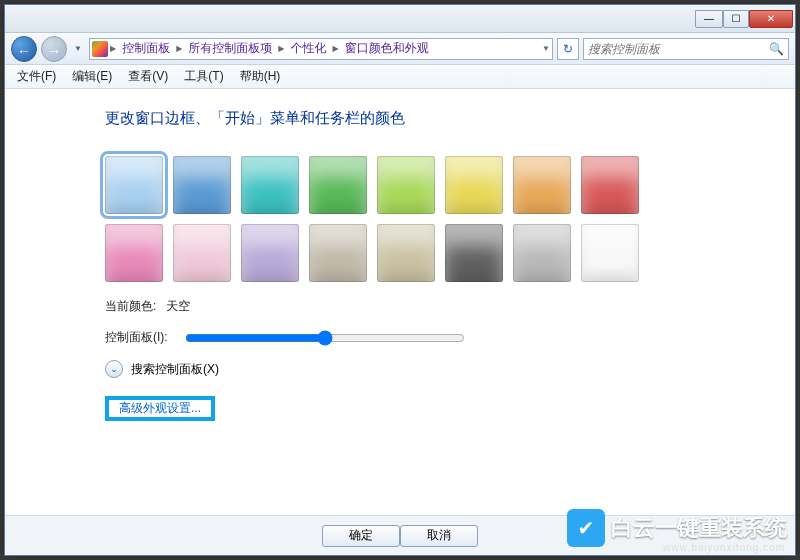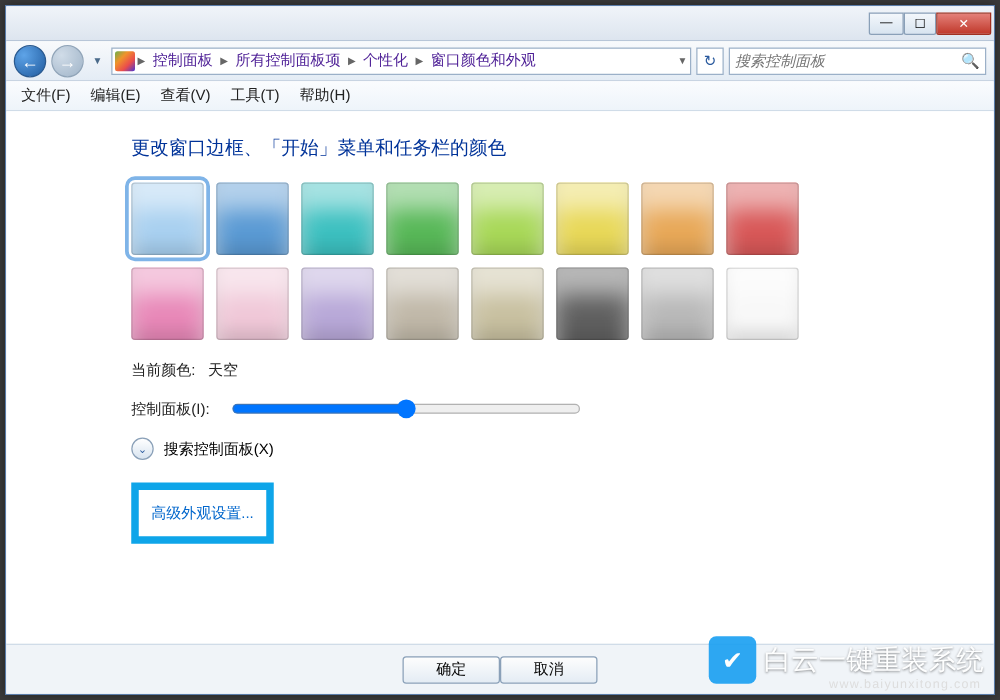--- a/index.html
+++ b/index.html
@@ -18,36 +18,36 @@
 .cp-icon{width:16px;height:16px;background:linear-gradient(135deg,#6ab04c,#f0932b,#eb4d4b,#4834d4);border-radius:2px}
 .crumb{padding:0 4px;color:#4c1d95;cursor:pointer;display:flex;align-items:center;gap:4px}
 .crumb-sep{color:#666;font-size:8px}
 .refresh{width:22px;height:22px;border:1px solid #9bb0c8;background:#fff;display:flex;align-items:center;justify-content:center;color:#2a5a9e;font-size:12px;cursor:pointer}
 .search{width:206px;height:22px;border:1px solid #9bb0c8;background:#fff;display:flex;align-items:center;padding:0 4px}
 .search input{flex:1;border:none;outline:none;color:#888;font-style:italic}
 .search-ico{color:#2a6ac0;font-size:12px}
 .menubar{height:24px;background:linear-gradient(#fafcfe,#eef4fa);border-bottom:1px solid #d0dce8;display:flex;align-items:center;padding:0 6px;gap:4px}
 .menuitem{padding:2px 6px;cursor:pointer;color:#222}
 .content{flex:1;background:#fff;padding:20px 0 0 100px;overflow:hidden}
-.heading{color:#003399;font-size:15px;margin-bottom:18px}
+.heading{color:#003399;font-size:15px;margin-bottom:28px}
 .swatches{display:flex;flex-wrap:wrap;gap:10px;width:580px;margin-bottom:16px}
 .swatch{width:58px;height:58px;border-radius:3px;cursor:pointer;position:relative;box-shadow:inset 0 0 0 1px rgba(0,0,0,.15),inset 0 22px 18px rgba(255,255,255,.6),inset 0 -8px 12px rgba(0,0,0,.12)}
 .swatch.selected{outline:3px solid #7fb4e8;outline-offset:2px}
-.row{margin-bottom:14px;display:flex;align-items:flex-start;gap:10px;color:#222}
+.row{margin-bottom:14px;display:flex;align-items:flex-end;gap:10px;color:#222}
 .row label{color:#222}
 .cbx{width:13px;height:13px}
 .slider{width:280px}
 .expander{display:flex;align-items:center;gap:8px;cursor:pointer;margin-bottom:18px}
 .exp-circle{width:18px;height:18px;border-radius:50%;border:1px solid #8aa0b8;background:linear-gradient(#fff,#d8e4f0);display:flex;align-items:center;justify-content:center;font-size:9px;color:#2a5a9e}
-.advlink{color:#0066cc;cursor:pointer;border:6px solid #0ea5e9;padding:10px 10px;display:inline-block}
+.advlink{color:#0066cc;cursor:pointer;border:4px solid #0ea5e9;padding:0 10px;display:inline-block}
 .footer{height:40px;border-top:1px solid #d0dce8;background:#f0f4f8;display:flex;align-items:center;justify-content:center;padding:0 14px;gap:0}
 .btn{min-width:78px;height:22px;border:1px solid #8aa0b8;background:linear-gradient(#fdfdfd,#e4ecf4);border-radius:3px;cursor:pointer;padding:0 10px}
 .watermark{position:absolute;right:8px;bottom:8px;display:flex;align-items:center;gap:6px;opacity:.92;pointer-events:none}
 .wm-badge{width:38px;height:38px;background:#1da1f2;border-radius:6px;display:flex;align-items:center;justify-content:center;color:#fff;font-size:20px}
-.wm-text{color:#fff;font-size:22px;font-weight:normal;text-shadow:0 1px 2px rgba(0,0,0,.5)}
+.wm-text{color:#fff;font-size:22px;font-weight:bold;text-shadow:0 1px 2px rgba(0,0,0,.5)}
 .wm-sub{position:absolute;right:10px;bottom:2px;color:#ddd;font-size:10px;letter-spacing:1px}
 </style>
 </head>
 <body>
 
 <div class="window">
 
   <div class="titlebar">
     <div class="winbtns">
       <div class="winbtn">—</div>

